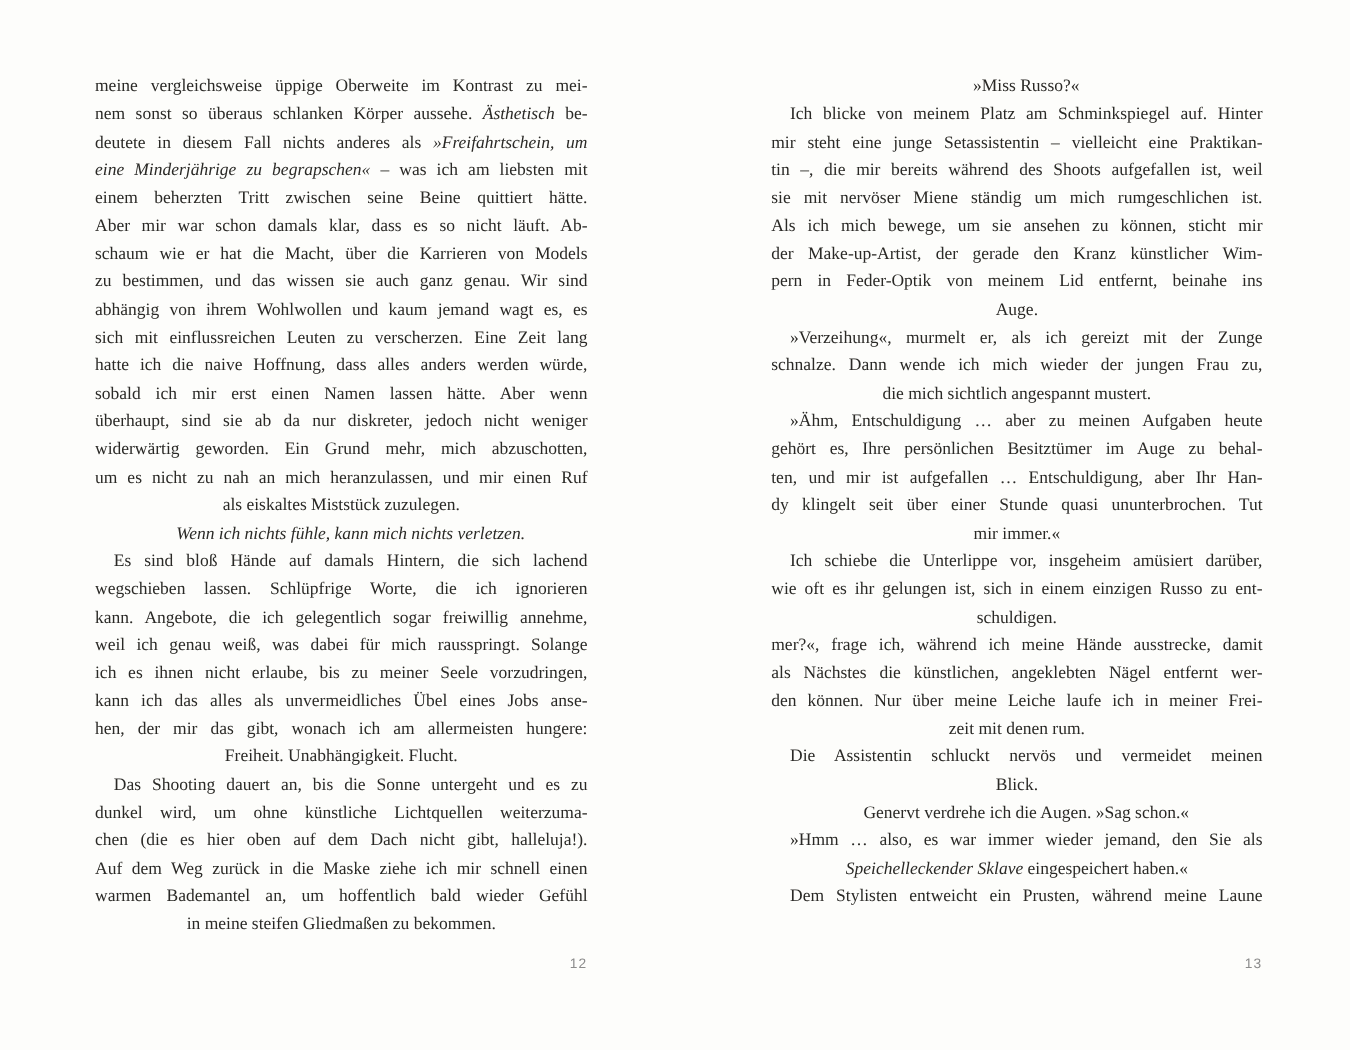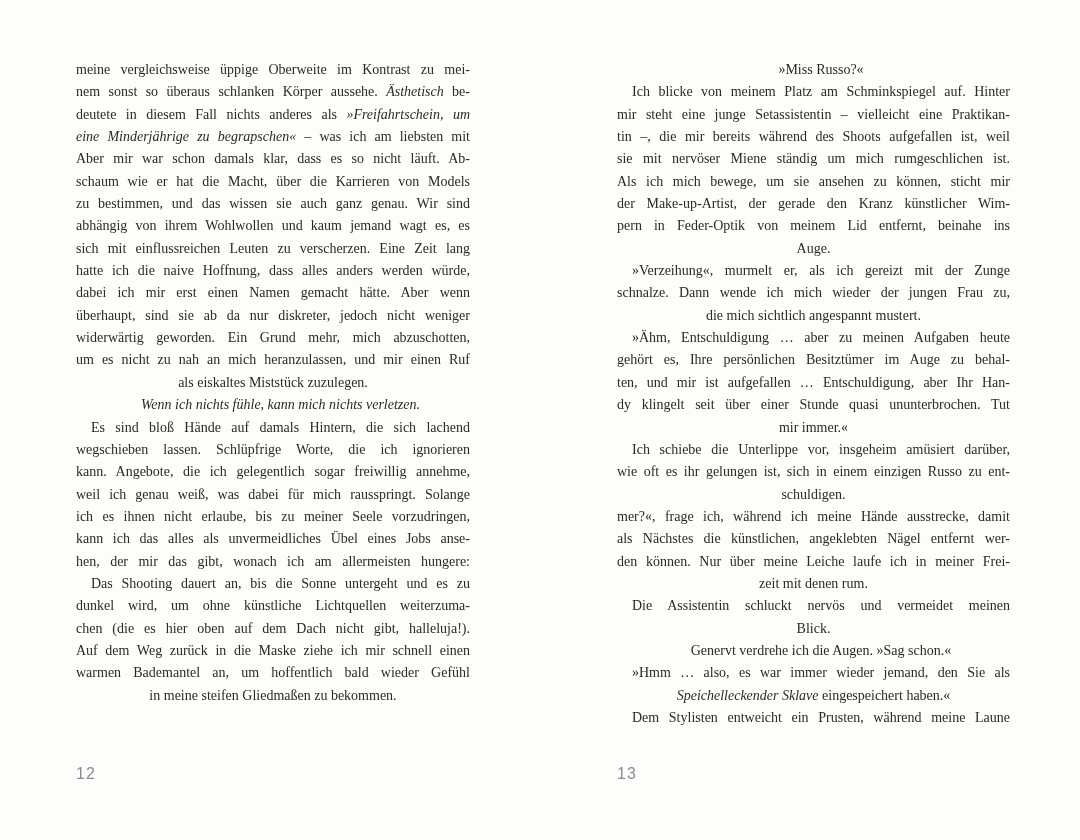--- a/index.html
+++ b/index.html
@@ -33,22 +33,22 @@
   }
   .page-left .text-block{left:76px;width:394px;}
   .page-right .text-block{left:77px;width:393px;}
   .line{text-align:justify;text-align-last:justify;height:22.35px;white-space:nowrap0;}
   .line.left{text-align:center;text-align-last:auto;}
   .line.indent{text-indent:15px;}
   .it{font-style:italic;}
   .page-number{
     position:absolute;top:765px;
     font-family:"Liberation Sans","DejaVu Sans",sans-serif;
-    font-size:16px;letter-spacing:1px;color:var(--page-number);
-    text-align:left;
+    font-size:11px;letter-spacing:1px;color:var(--page-number);
+    text-align:right;
   }
   .page-left .page-number{left:76px;width:394px;}
   .page-right .page-number{left:77px;width:393px;}
 </style>
 </head>
 <body>
 
 <div class="spread">
 
   <div class="edge edge-top"></div>
@@ -56,39 +56,41 @@
   <div class="edge edge-left"></div>
   <div class="edge edge-right"></div>
   <div class="gutter"></div>
 
   <div class="page page-left">
     <div class="text-block">
         <div class="line"><span>meine vergleichsweise üppige Oberweite im Kontrast zu mei-</span></div>
         <div class="line"><span>nem sonst so überaus schlanken Körper aussehe. </span><span class="it">Ästhetisch</span><span> be-</span></div>
         <div class="line"><span>deutete in diesem Fall nichts anderes als </span><span class="it">»Freifahrtschein, um</span></div>
         <div class="line"><span class="it">eine Minderjährige zu begrapschen«</span><span> – was ich am liebsten mit</span></div>
+        <div class="line"><span>einem beherzten Tritt zwischen seine Beine quittiert hätte.</span></div>
         <div class="line"><span>Aber mir war schon damals klar, dass es so nicht läuft. Ab-</span></div>
         <div class="line"><span>schaum wie er hat die Macht, über die Karrieren von Models</span></div>
         <div class="line"><span>zu bestimmen, und das wissen sie auch ganz genau. Wir sind</span></div>
         <div class="line"><span>abhängig von ihrem Wohlwollen und kaum jemand wagt es, es</span></div>
         <div class="line"><span>sich mit einflussreichen Leuten zu verscherzen. Eine Zeit lang</span></div>
         <div class="line"><span>hatte ich die naive Hoffnung, dass alles anders werden würde,</span></div>
-        <div class="line"><span>dabei ich mir erst einen Namen gemacht hätte. Aber wenn</span></div>
+        <div class="line"><span>sobald ich mir erst einen Namen lassen hätte. Aber wenn</span></div>
         <div class="line"><span>überhaupt, sind sie ab da nur diskreter, jedoch nicht weniger</span></div>
         <div class="line"><span>widerwärtig geworden. Ein Grund mehr, mich abzuschotten,</span></div>
         <div class="line"><span>um es nicht zu nah an mich heranzulassen, und mir einen Ruf</span></div>
         <div class="line left"><span>als eiskaltes Miststück zuzulegen.</span></div>
         <div class="line left indent"><span class="it">Wenn ich nichts fühle, kann mich nichts verletzen.</span></div>
         <div class="line indent"><span>Es sind bloß Hände auf damals Hintern, die sich lachend</span></div>
         <div class="line"><span>wegschieben lassen. Schlüpfrige Worte, die ich ignorieren</span></div>
         <div class="line"><span>kann. Angebote, die ich gelegentlich sogar freiwillig annehme,</span></div>
         <div class="line"><span>weil ich genau weiß, was dabei für mich rausspringt. Solange</span></div>
         <div class="line"><span>ich es ihnen nicht erlaube, bis zu meiner Seele vorzudringen,</span></div>
         <div class="line"><span>kann ich das alles als unvermeidliches Übel eines Jobs anse-</span></div>
         <div class="line"><span>hen, der mir das gibt, wonach ich am allermeisten hungere:</span></div>
+        <div class="line left"><span>Freiheit. Unabhängigkeit. Flucht.</span></div>
         <div class="line indent"><span>Das Shooting dauert an, bis die Sonne untergeht und es zu</span></div>
         <div class="line"><span>dunkel wird, um ohne künstliche Lichtquellen weiterzuma-</span></div>
         <div class="line"><span>chen (die es hier oben auf dem Dach nicht gibt, halleluja!).</span></div>
         <div class="line"><span>Auf dem Weg zurück in die Maske ziehe ich mir schnell einen</span></div>
         <div class="line"><span>warmen Bademantel an, um hoffentlich bald wieder Gefühl</span></div>
         <div class="line left"><span>in meine steifen Gliedmaßen zu bekommen.</span></div>
       </div>
     <div class="page-number">12</div>
   </div>
 

